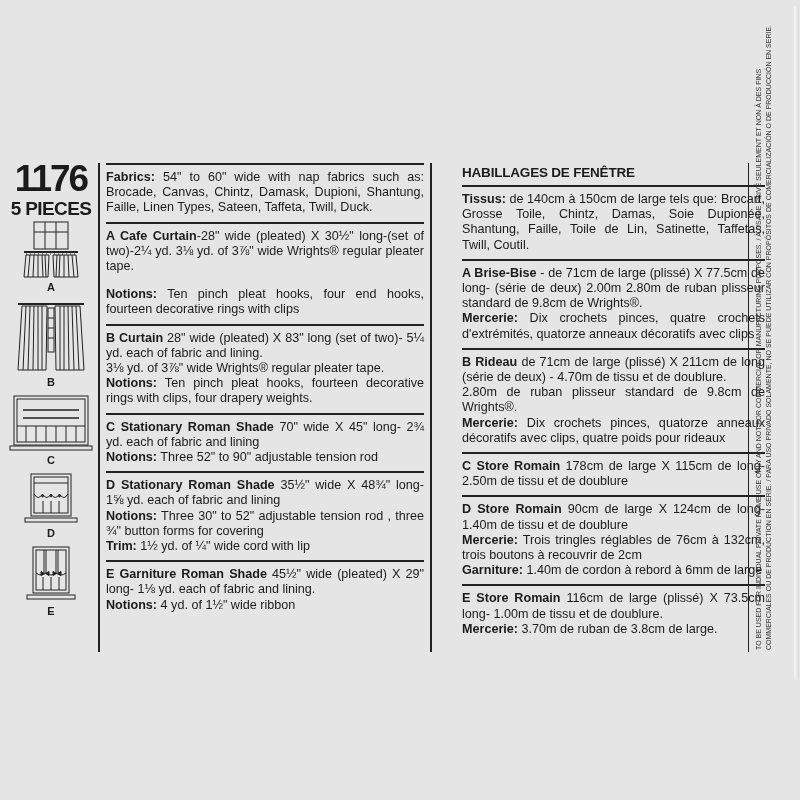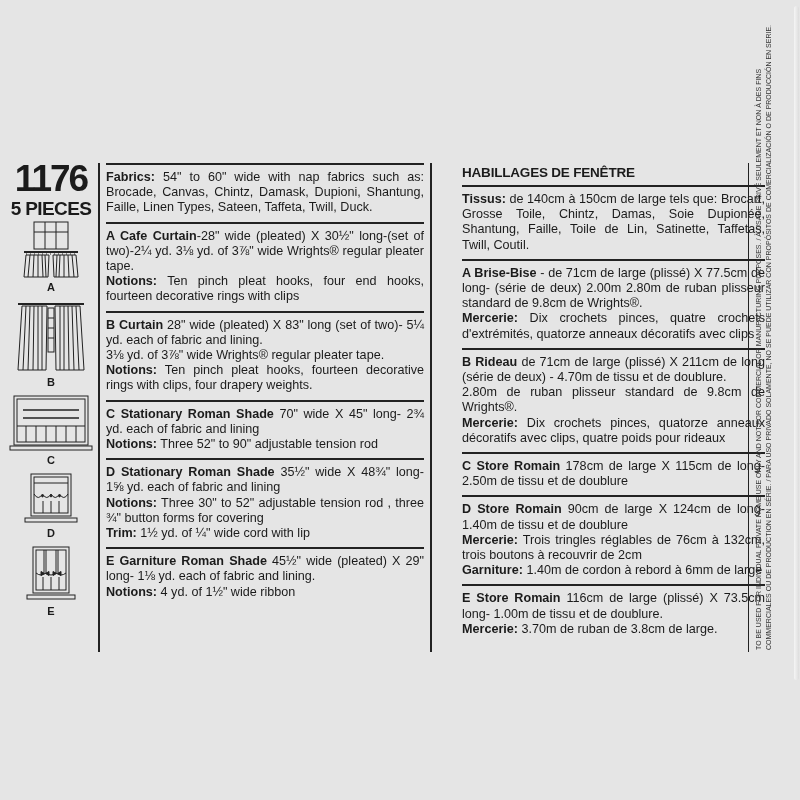--- a/index.html
+++ b/index.html
@@ -28,21 +28,21 @@
   .vrule-right { left:748px; border-left-width:1px; }
   
   .col { position:absolute; top:163px; }
   .col-en { left:106px; width:318px; }
   .col-fr { left:462px; width:303px; }
   .col-header { font-size:13.5px; font-weight:700; letter-spacing:-0.2px; padding:2px 0 5px 0; }
   .rule { border-top:2px solid #222; height:0; }
   .section { padding:5px 0 6px 0; }
   .para { margin:0; font-size:12.6px; line-height:15.2px; text-align:justify; }
   .para b { font-weight:700; }
-  .gap-above { }
+  .gap-above { margin-top:13px; }
   
   .legal {
     position:absolute; left:754px; top:650px; width:630px;
     transform:rotate(-90deg); transform-origin:0 0;
     font-size:7px; line-height:10px; color:#333; letter-spacing:0px; white-space:nowrap;
   }
 </style>
 </head>
 <body>
 

